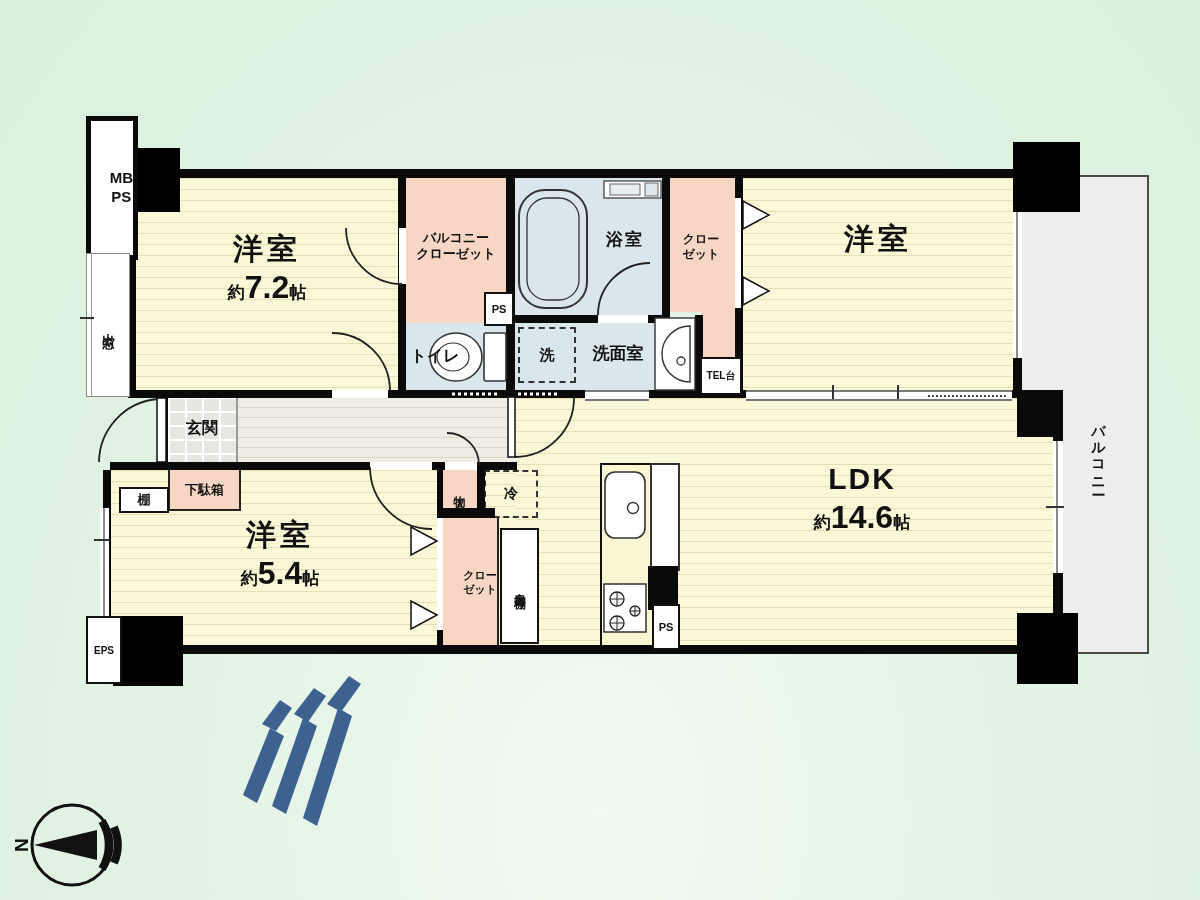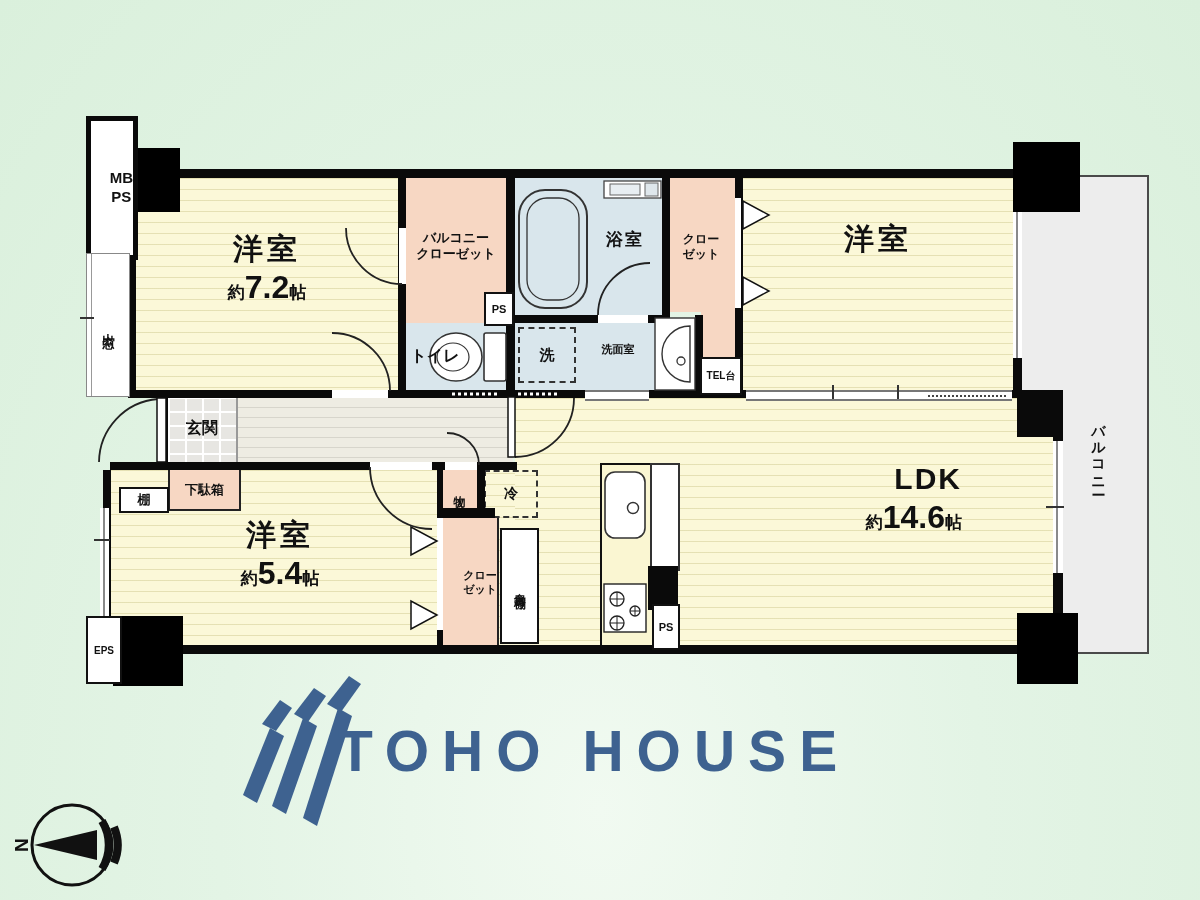--- a/index.html
+++ b/index.html
@@ -244,33 +244,32 @@
     <div class="rname">洋室</div>
     <div class="rsize"><span>約</span><span class="num">7.2</span><span>帖</span></div>
   </div>
   <div class="rlabel" style="left:778px;top:222px;width:200px;">
     <div class="rname">洋室</div>
   </div>
   <div class="rlabel" style="left:180px;top:518px;width:200px;">
     <div class="rname">洋室</div>
     <div class="rsize"><span>約</span><span class="num">5.4</span><span>帖</span></div>
   </div>
-  <div class="rlabel" style="left:762px;top:462px;width:200px;text-align:right;">
+  <div class="rlabel" style="left:762px;top:462px;width:200px;">
     <div class="rname" style="letter-spacing:2px;">LDK</div>
     <div class="rsize"><span>約</span><span class="num">14.6</span><span>帖</span></div>
   </div>
   <div class="small-label two-line" style="left:406px;top:230px;width:100px;font-size:13px;font-weight:600;">
     <div>バルコニー</div>
     <div>クローゼット</div>
   </div>
   <div class="small-label two-line" style="left:664px;top:232px;width:74px;font-size:12px;font-weight:600;">
     <div>クロー</div>
     <div>ゼット</div>
   </div>
   <div class="small-label" style="left:585px;top:228px;width:80px;font-size:17px;font-weight:600;letter-spacing:2px;">浴室</div>
-  <div class="small-label" style="left:576px;top:342px;width:84px;font-size:11px;font-weight:600;">洗面室</div>
+  <div class="small-label" style="left:576px;top:342px;width:84px;font-size:17px;font-weight:600;">洗面室</div>
   <div class="small-label" style="left:404px;top:346px;width:62px;font-size:16px;font-weight:600;">トイレ</div>
   <div class="small-label" style="left:170px;top:418px;width:64px;font-size:16px;font-weight:600;">玄関</div>
   <div class="small-label vtext" style="left:1090px;top:392px;height:120px;font-size:14px;font-weight:600;">バルコニー</div>
 
-  <div id="logo-text">TOHO HOUSE</div>
 
 </div>
 
 </body></html>

